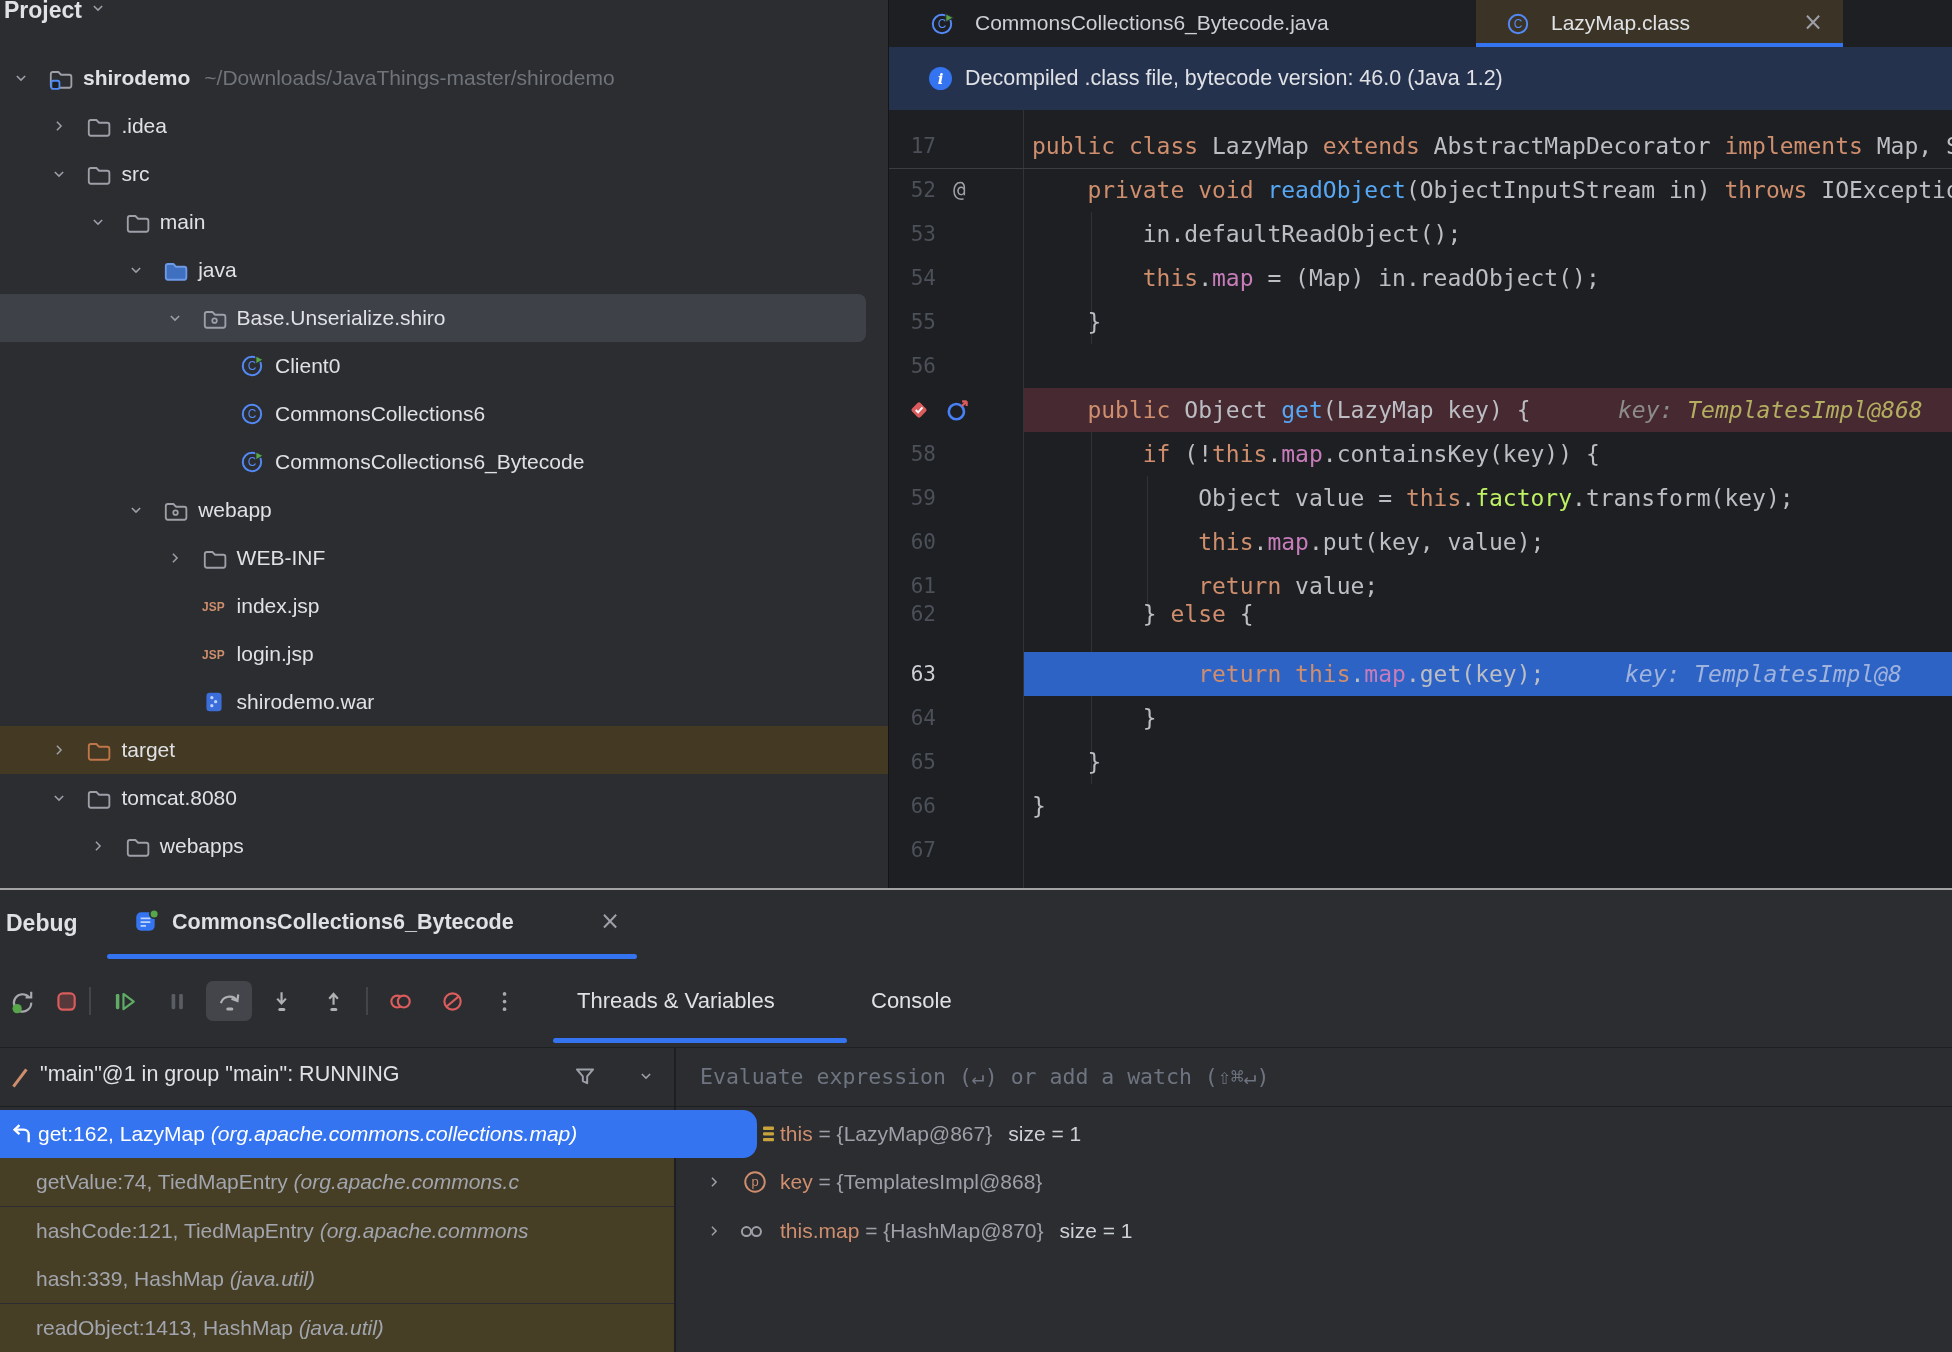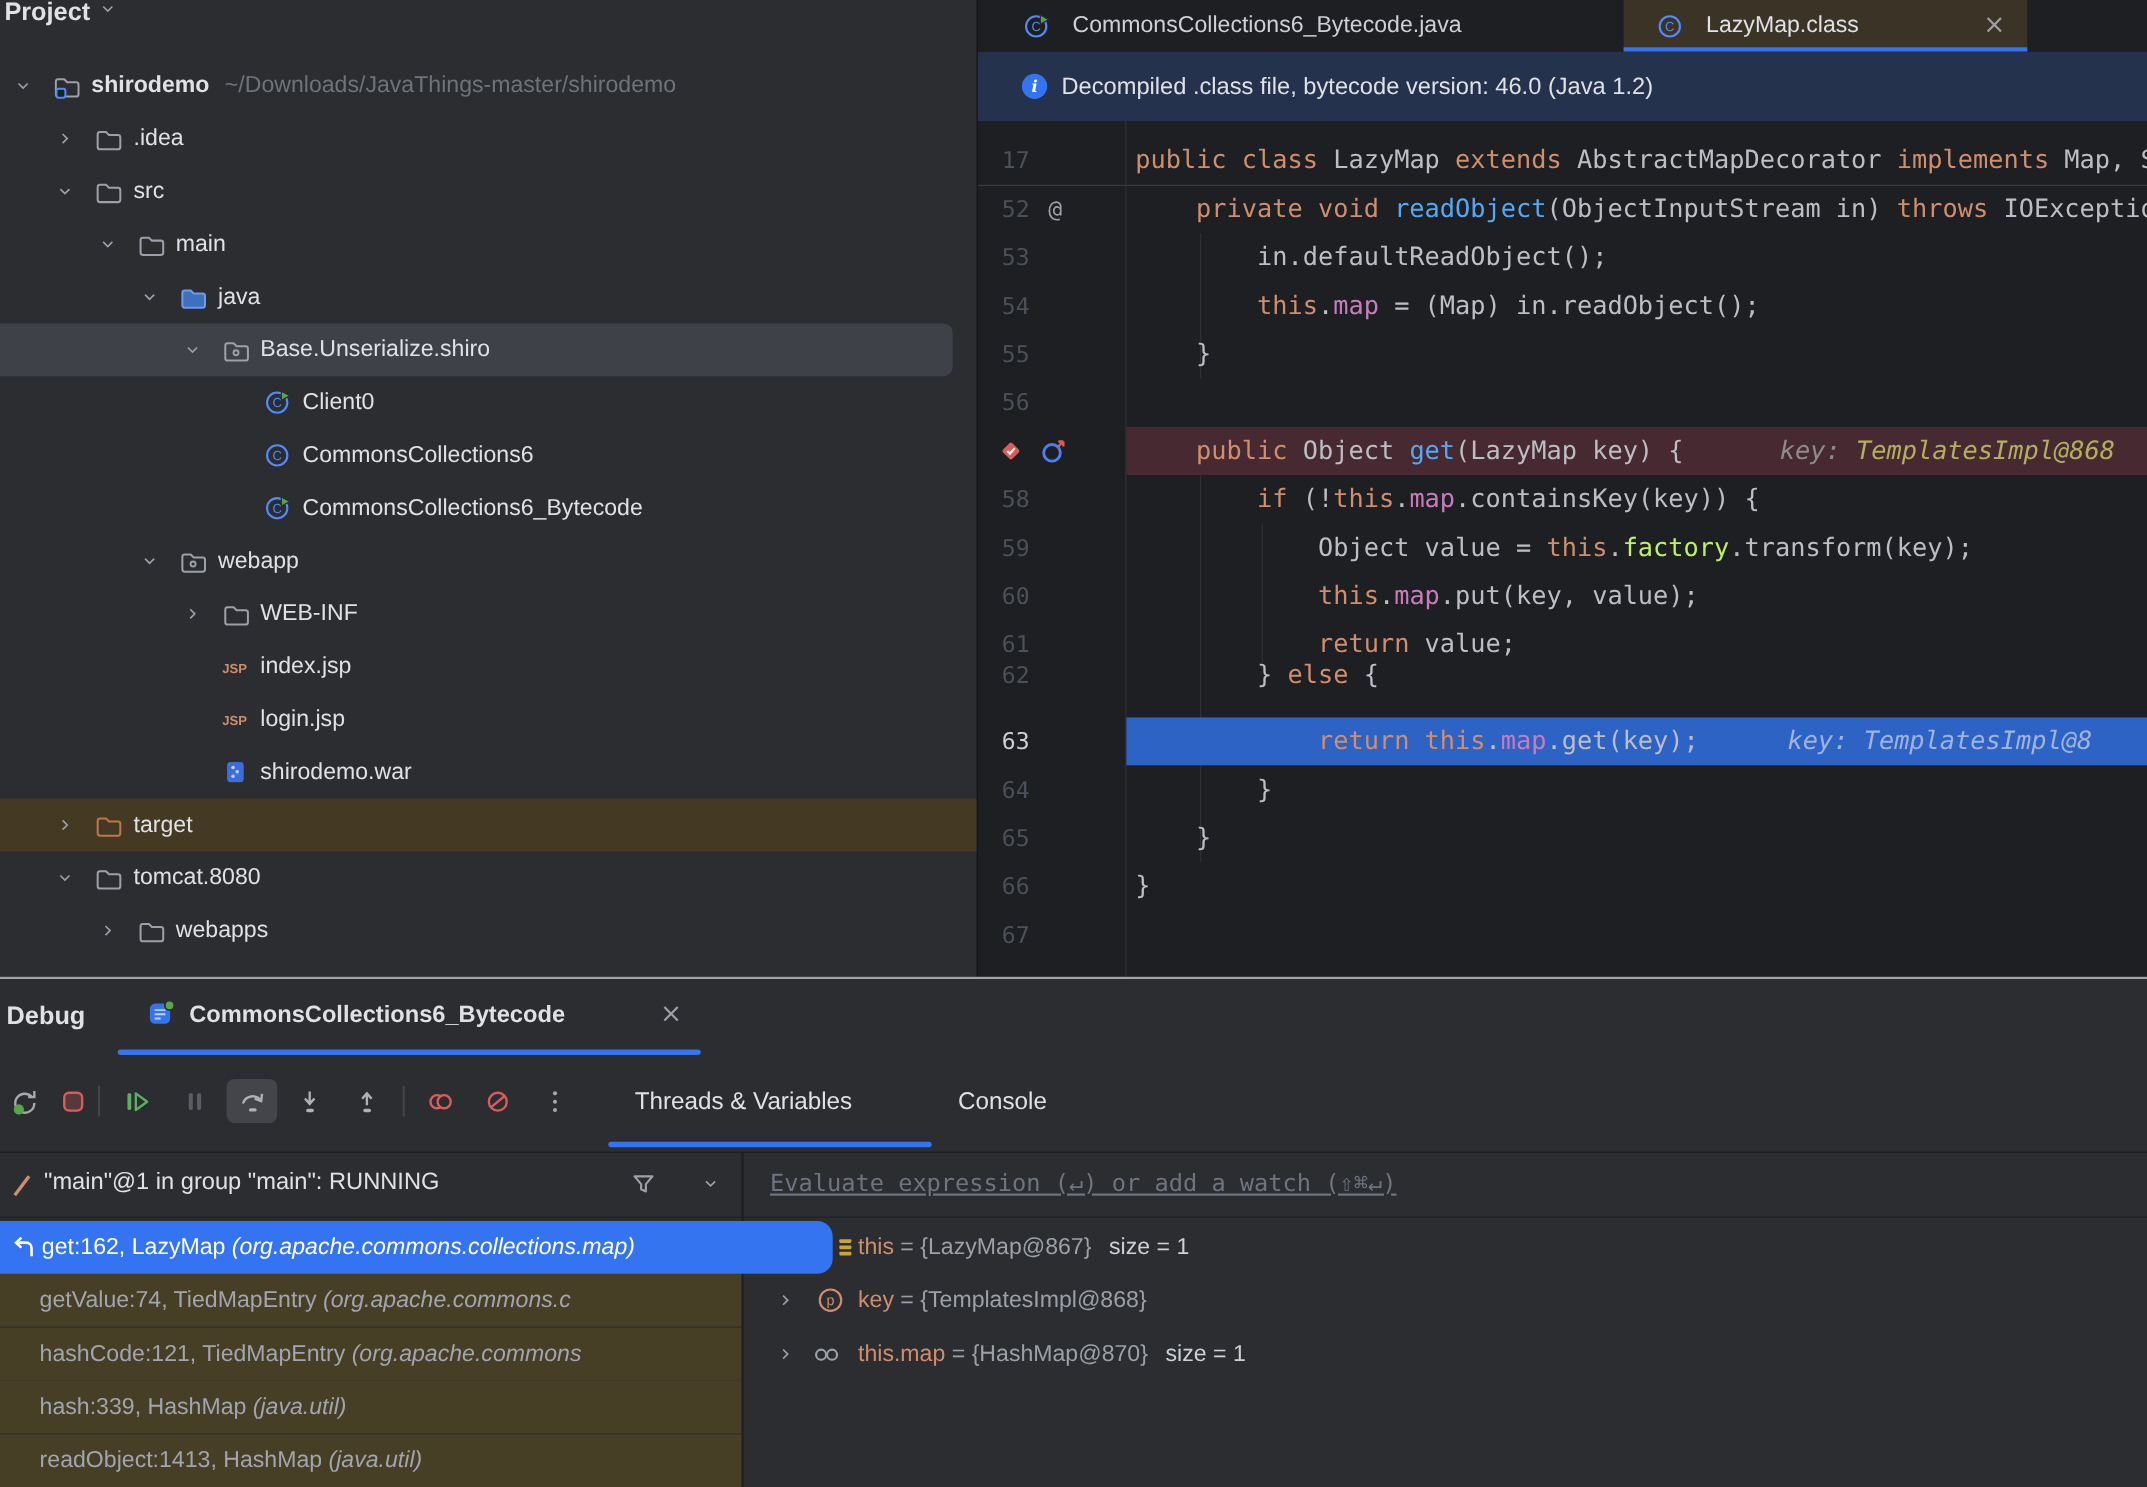--- a/index.html
+++ b/index.html
@@ -72,21 +72,21 @@
   #threads-underline{position:absolute;left:553px;top:148px;width:294px;height:5px;border-radius:3px;background:#3574F0;}
   #tab-console{position:absolute;left:871px;top:98px;font-size:22px;color:#DFE1E5;white-space:nowrap;}
   #toolbar-border{position:absolute;left:0;top:157px;width:1952px;height:1px;background:#1E1F22;}
   #thread-row{position:absolute;left:0;top:158px;width:674px;height:58px;border-bottom:1px solid #1E1F22;}
   #thread-icon{position:absolute;left:8px;top:17px;}
   #thread-text{position:absolute;left:40px;top:14px;font-size:21.5px;color:#DFE1E5;white-space:nowrap;}
   #filter-icon{position:absolute;left:572px;top:16px;}
   #thread-chevron{position:absolute;left:636px;top:18px;}
   #eval-bar{position:absolute;left:676px;top:158px;width:1276px;height:58px;border-bottom:1px solid #1E1F22;}
   #eval-bar span{position:absolute;left:24px;top:0;line-height:58px;font-size:21.5px;color:#6E7480;
-    font-family:"DejaVu Sans Mono","DejaVu Sans",monospace;white-space:nowrap;text-decoration:underline;}
+    font-family:"DejaVu Sans Mono","DejaVu Sans",monospace;white-space:nowrap;}
   #vsep{position:absolute;left:674px;top:158px;width:2px;height:306px;background:#1E1F22;}
   .frame-row{position:absolute;left:0;height:48px;font-size:21px;white-space:nowrap;overflow:hidden;}
   .frame-row.lib{width:674px;background:#473E26;color:#A1A5AD;}
   .frame-row.sel{width:757px;background:#3574F0;color:#FFFFFF;border-radius:0 14px 14px 0;z-index:3;}
   .frame-row .ftext{position:absolute;left:36px;top:50%;transform:translateY(-50%);}
   .frame-row.sel .ftext{left:38px;}
   .frame-row .fpkg{font-style:italic;}
   .frame-row.lib .fpkg{color:#A1A5AD;}
   .frame-row .ficon{position:absolute;left:7px;top:50%;transform:translateY(-50%);display:flex;}
   .var-row{position:absolute;left:676px;width:1276px;height:48px;font-size:21px;white-space:nowrap;overflow:hidden;}

